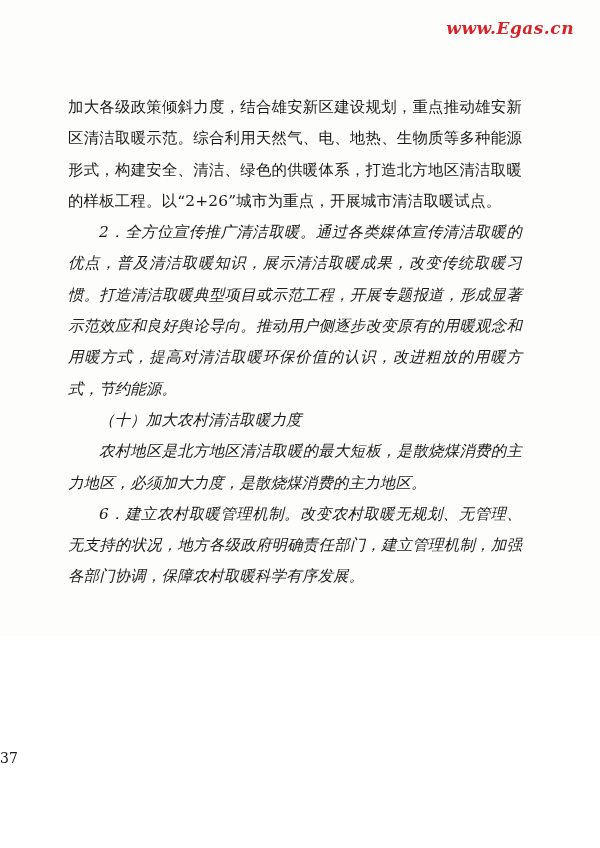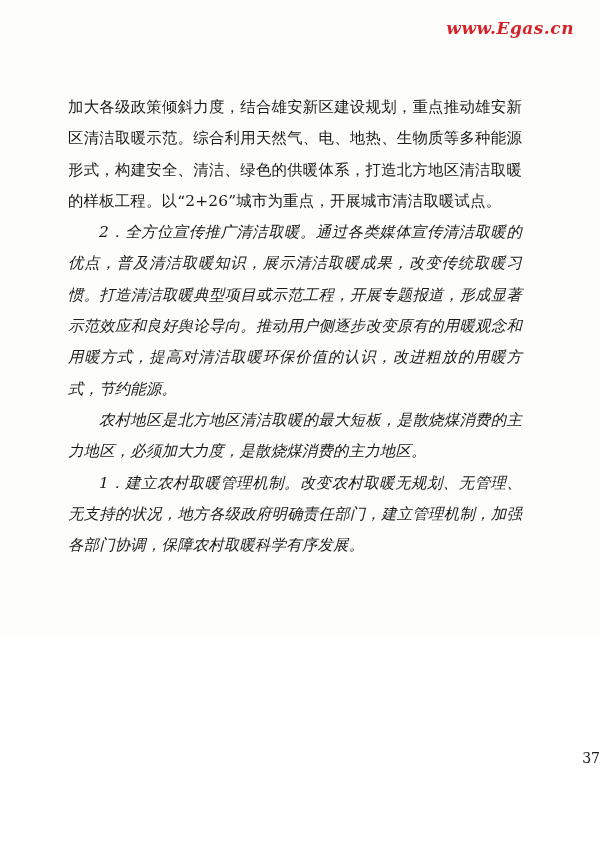--- a/index.html
+++ b/index.html
@@ -51,35 +51,36 @@
   }
   p.indent {
     text-indent: 31px;
     font-style: italic;
   }
   .pagenum {
     position: absolute;
     left: 0;
     right: 0;
     top: 750px;
-    text-align: right;
+    text-align: left;
     font-size: 14px;
     color: #1a1a1a;
     font-family: "DejaVu Serif", "Liberation Serif", serif;
   }
 </style>
 </head>
 <body>
 
 <div class="page">
 
   <div class="watermark">www.Egas.cn</div>
 
   <div class="content">
     <p class="para">加大各级政策倾斜力度，结合雄安新区建设规划，重点推动雄安新区清洁取暖示范。综合利用天然气、电、地热、生物质等多种能源形式，构建安全、清洁、绿色的供暖体系，打造北方地区清洁取暖的样板工程。以“2+26”城市为重点，开展城市清洁取暖试点。</p>
     <p class="para indent">2．全方位宣传推广清洁取暖。通过各类媒体宣传清洁取暖的优点，普及清洁取暖知识，展示清洁取暖成果，改变传统取暖习惯。打造清洁取暖典型项目或示范工程，开展专题报道，形成显著示范效应和良好舆论导向。推动用户侧逐步改变原有的用暖观念和用暖方式，提高对清洁取暖环保价值的认识，改进粗放的用暖方式，节约能源。</p>
+    <p class="para indent">（十）加大农村清洁取暖力度</p>
     <p class="para indent">农村地区是北方地区清洁取暖的最大短板，是散烧煤消费的主力地区，必须加大力度，是散烧煤消费的主力地区。</p>
-    <p class="para indent">1．建立农村取暖管理机制。改变农村取暖无规划、无管理、无支持的状况，地方各级政府明确责任部门，建立管理机制，加强各部门协调，保障农村取暖科学有序发展。</p>
+    <p class="para indent">6．建立农村取暖管理机制。改变农村取暖无规划、无管理、无支持的状况，地方各级政府明确责任部门，建立管理机制，加强各部门协调，保障农村取暖科学有序发展。</p>
   </div>
 
   <div class="pagenum">37</div>
 
 </div>
 
 </body></html>

